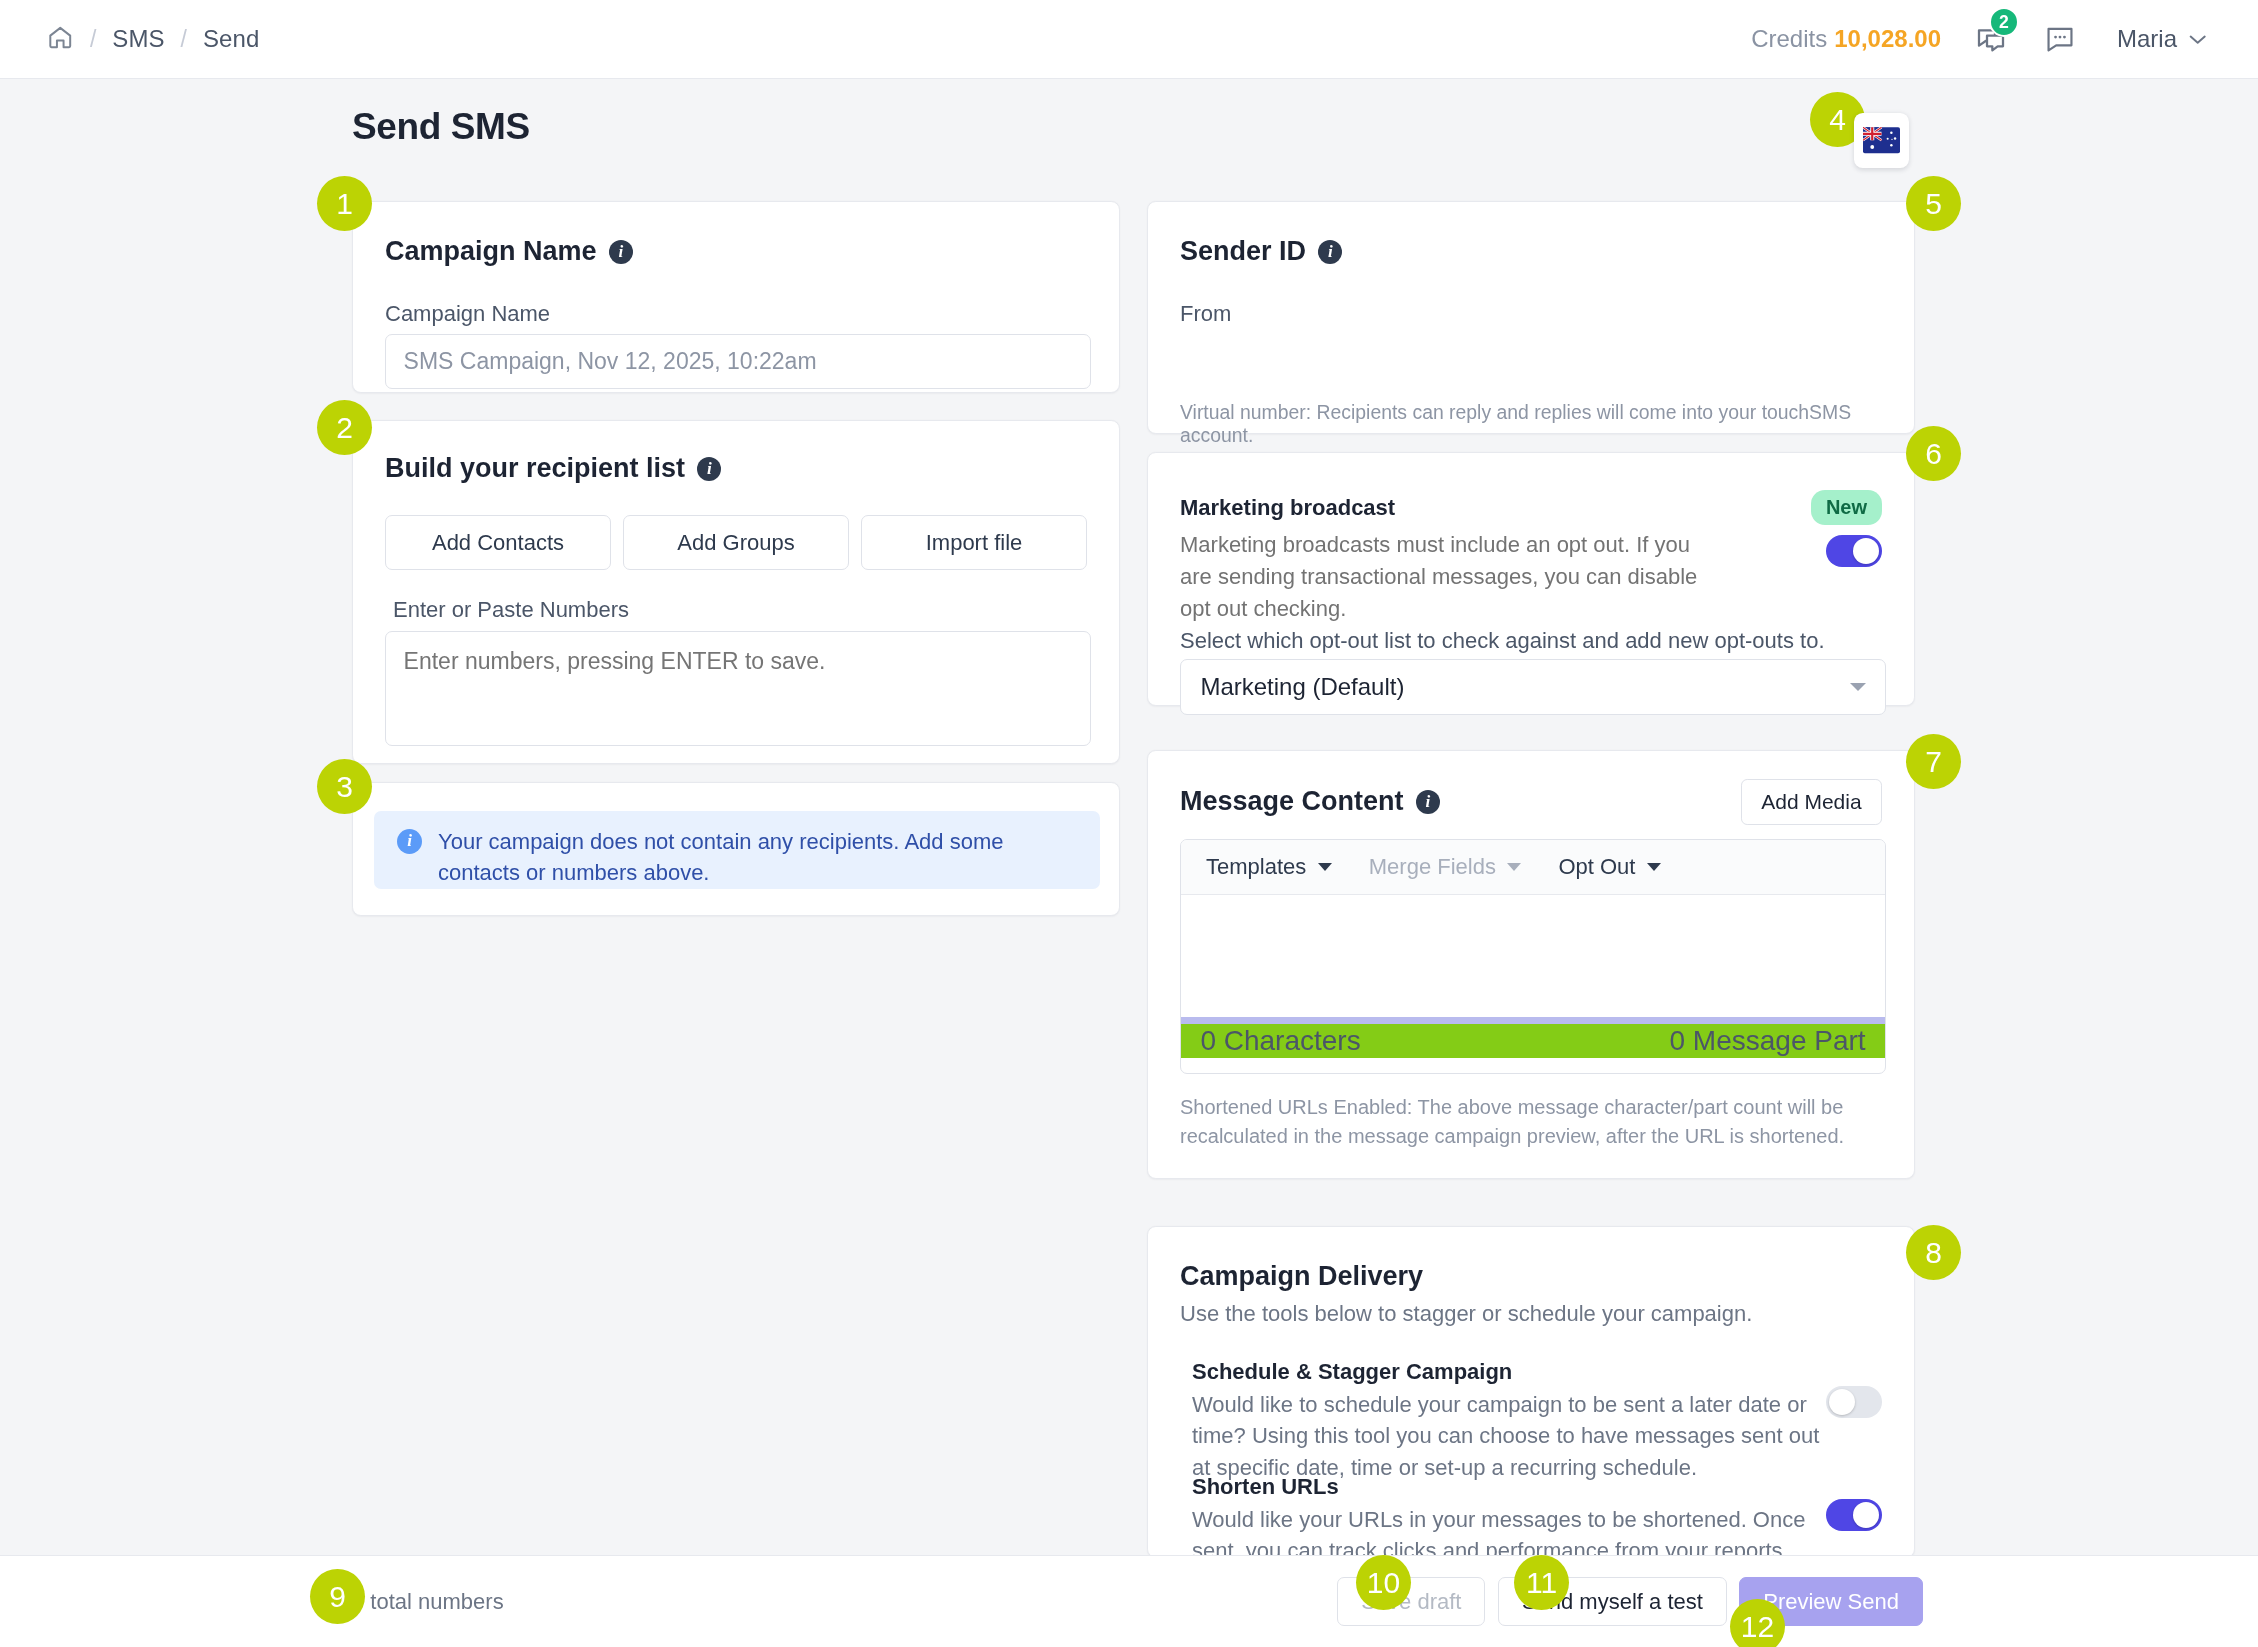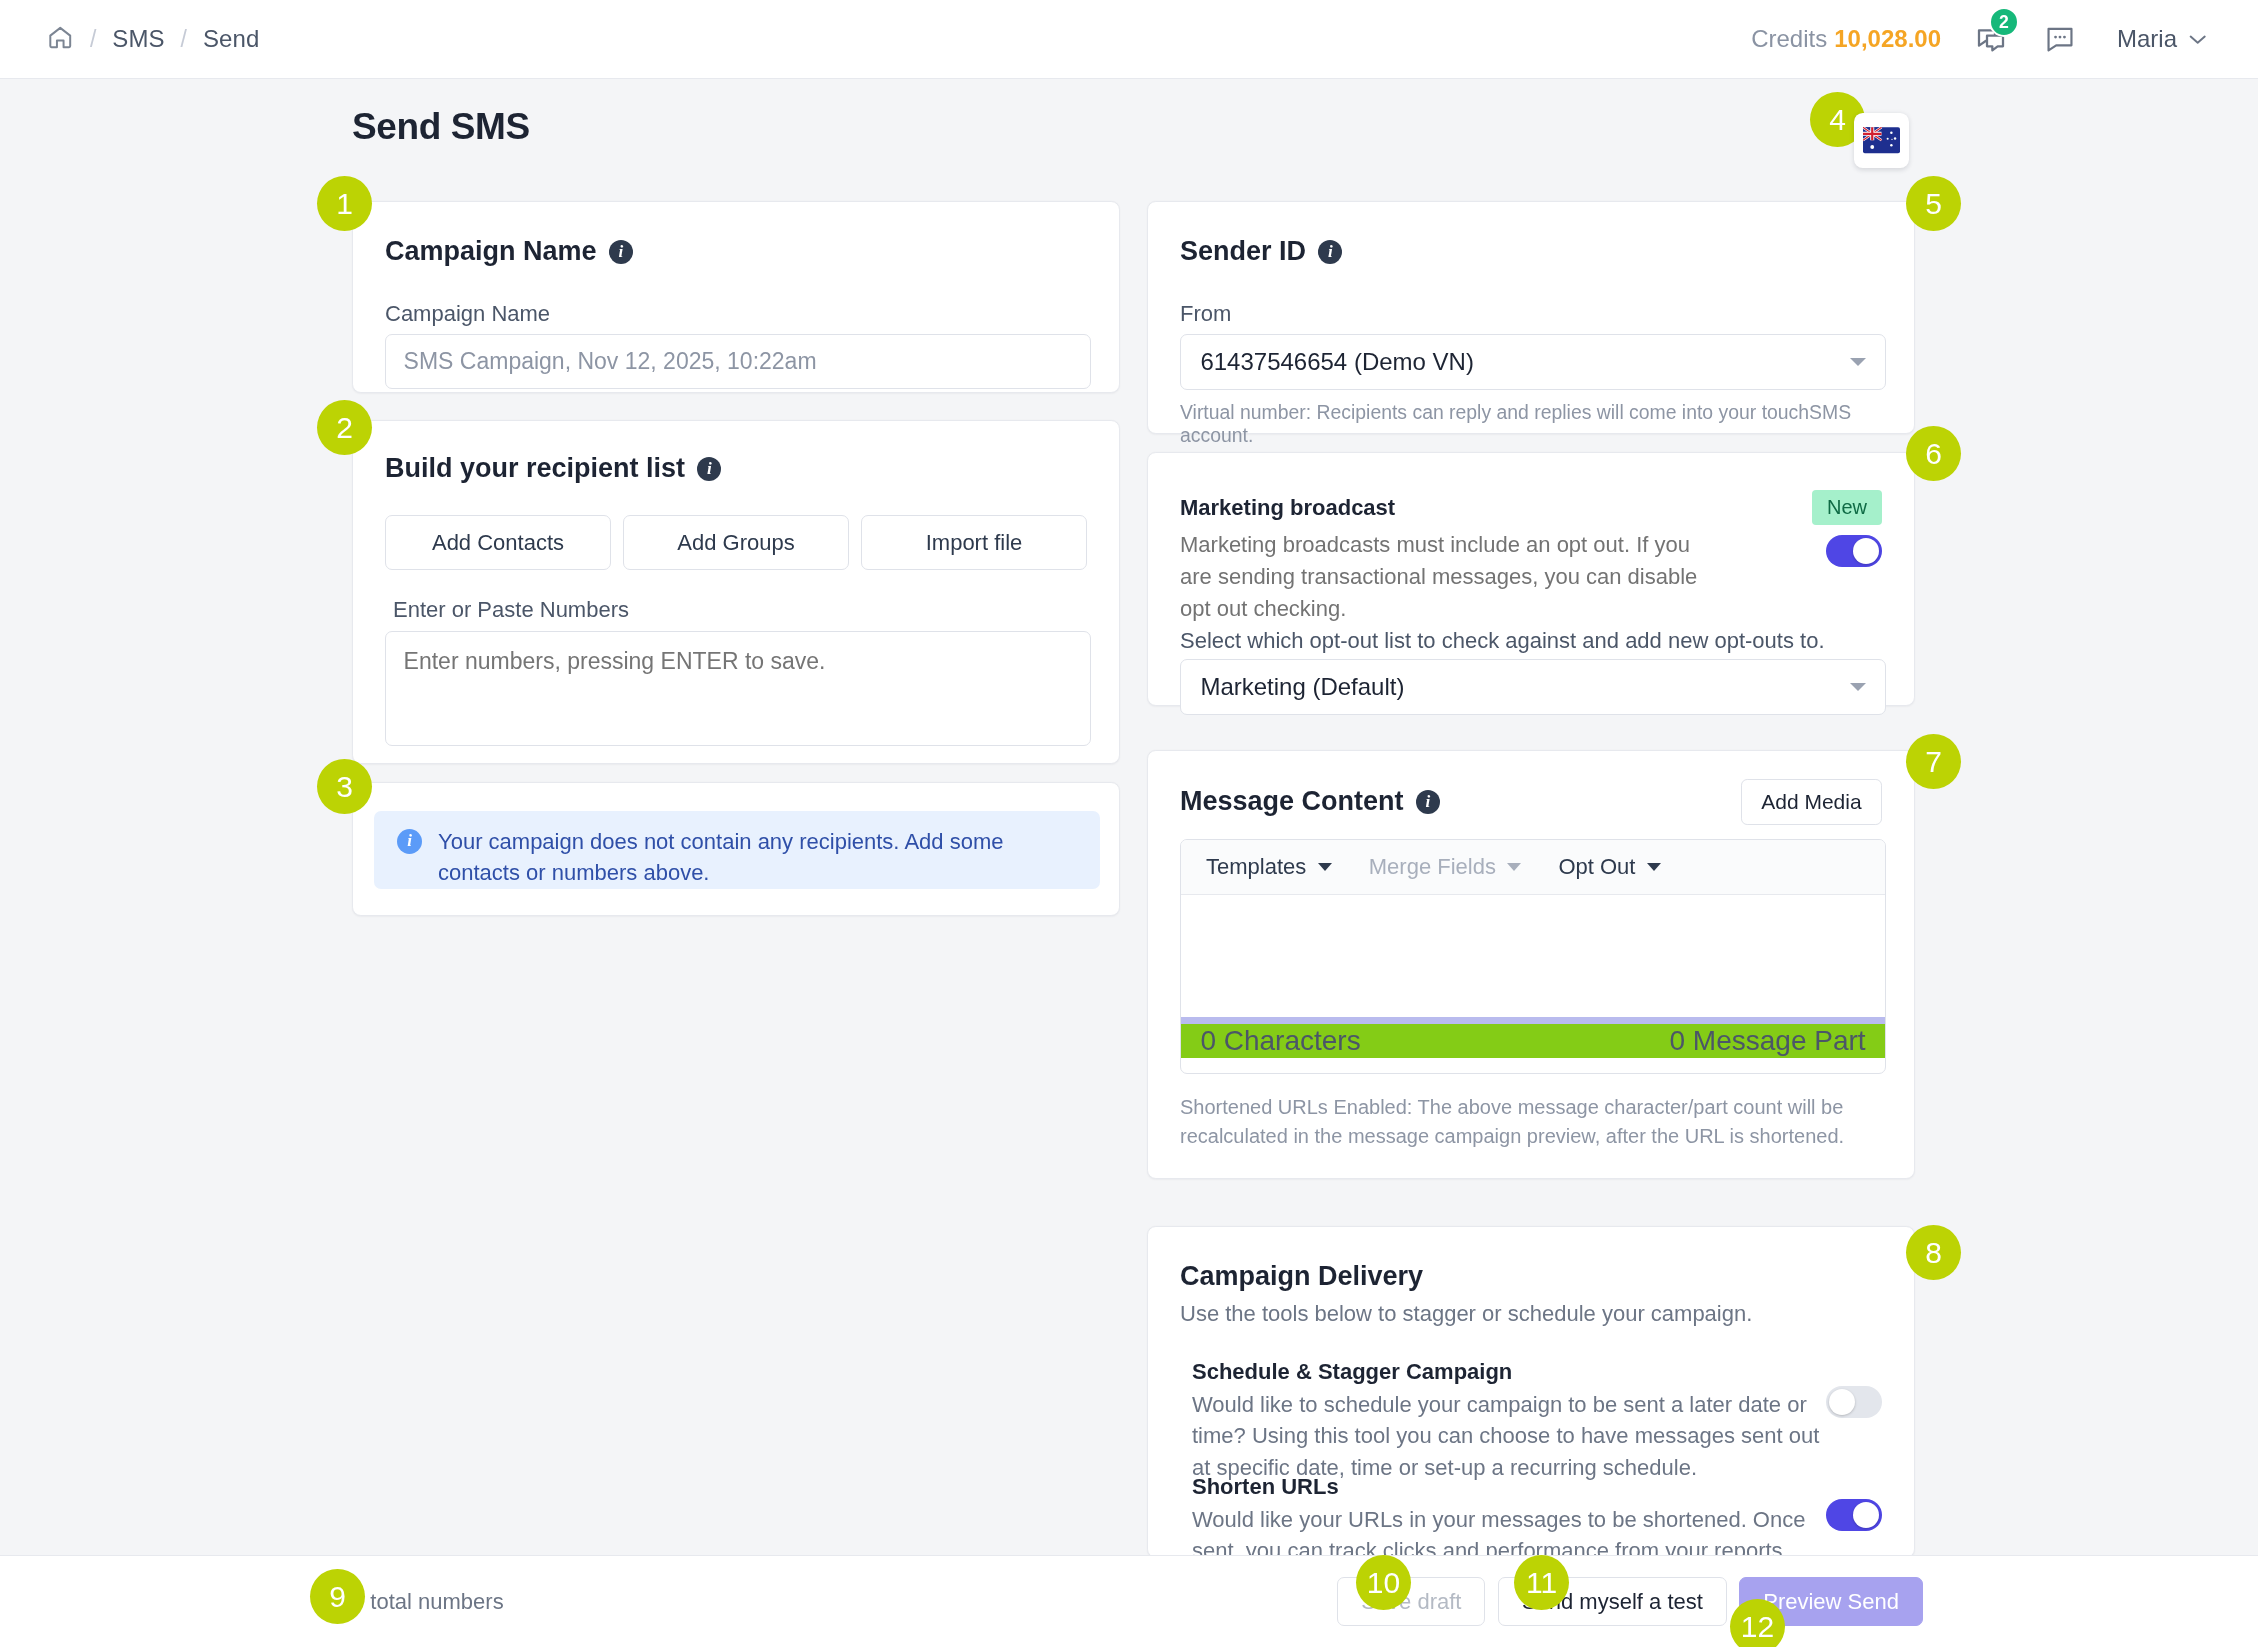--- a/index.html
+++ b/index.html
@@ -142,21 +142,21 @@
 
   
   #card-mkt { left: 1147px; top: 452px; width: 768px; height: 254px; }
   #card-mkt .sub-h { position: absolute; left: 32px; top: 42px; font-size: 22px; font-weight: 700; color: #1d2433; }
   #card-mkt .sub-p { position: absolute; left: 32px; top: 76px; width: 521px; font-size: 22px; color: #737373; line-height: 1.45; }
   #card-mkt .sel-lbl { position: absolute; left: 32px; top: 175px; font-size: 22px; color: #4b5668; }
   #card-mkt .selbox { position: absolute; left: 32px; top: 206px; width: 706px; }
   .newbadge {
     position: absolute; right: 32px; top: 37px;
     background: #a5f0cb; color: #0f6b45; font-size: 20px;
-    padding: 6.2px 15px; border-radius: 4px;
+    padding: 6.2px 15px; border-radius: 14px; font-weight: bold;
   }
   .toggle {
     position: absolute; width: 56px; height: 32px; border-radius: 16px;
     cursor: pointer;
   }
   .toggle.on  { background: #4f46e5; }
   .toggle.off { background: #e3e6ec; }
   .toggle .knob {
     position: absolute; top: 2.6px; width: 26.5px; height: 26.5px; border-radius: 50%;
     background: #fff; box-shadow: 0 0.9px 2.6px rgba(0,0,0,.22);
@@ -339,24 +339,20 @@
       <span class="alert-txt">Your campaign does not contain any recipients. Add some contacts or numbers above.</span>
     </div>
   </div>
 
   <div class="card" id="card-sender">
     <div class="card-title">
       <span>Sender ID</span>
       <span class="info-i">i</span>
     </div>
     <div class="fld-label">From</div>
-    <div class="selbox">
-      <span>61437546654 (Demo VN)</span>
-      <span class="caret-dn"></span>
-    </div>
     <div class="hint">Virtual number: Recipients can reply and replies will come into your touchSMS account.</div>
   </div>
 
   <div class="card" id="card-mkt">
     <div class="newbadge">New</div>
     <div class="toggle on" id="mkt-toggle">
         <span class="knob"></span>
       </div>
     <div class="sub-h">Marketing broadcast</div>
     <div class="sub-p">Marketing broadcasts must include an opt out. If you are sending transactional messages, you can disable opt out checking.</div>

